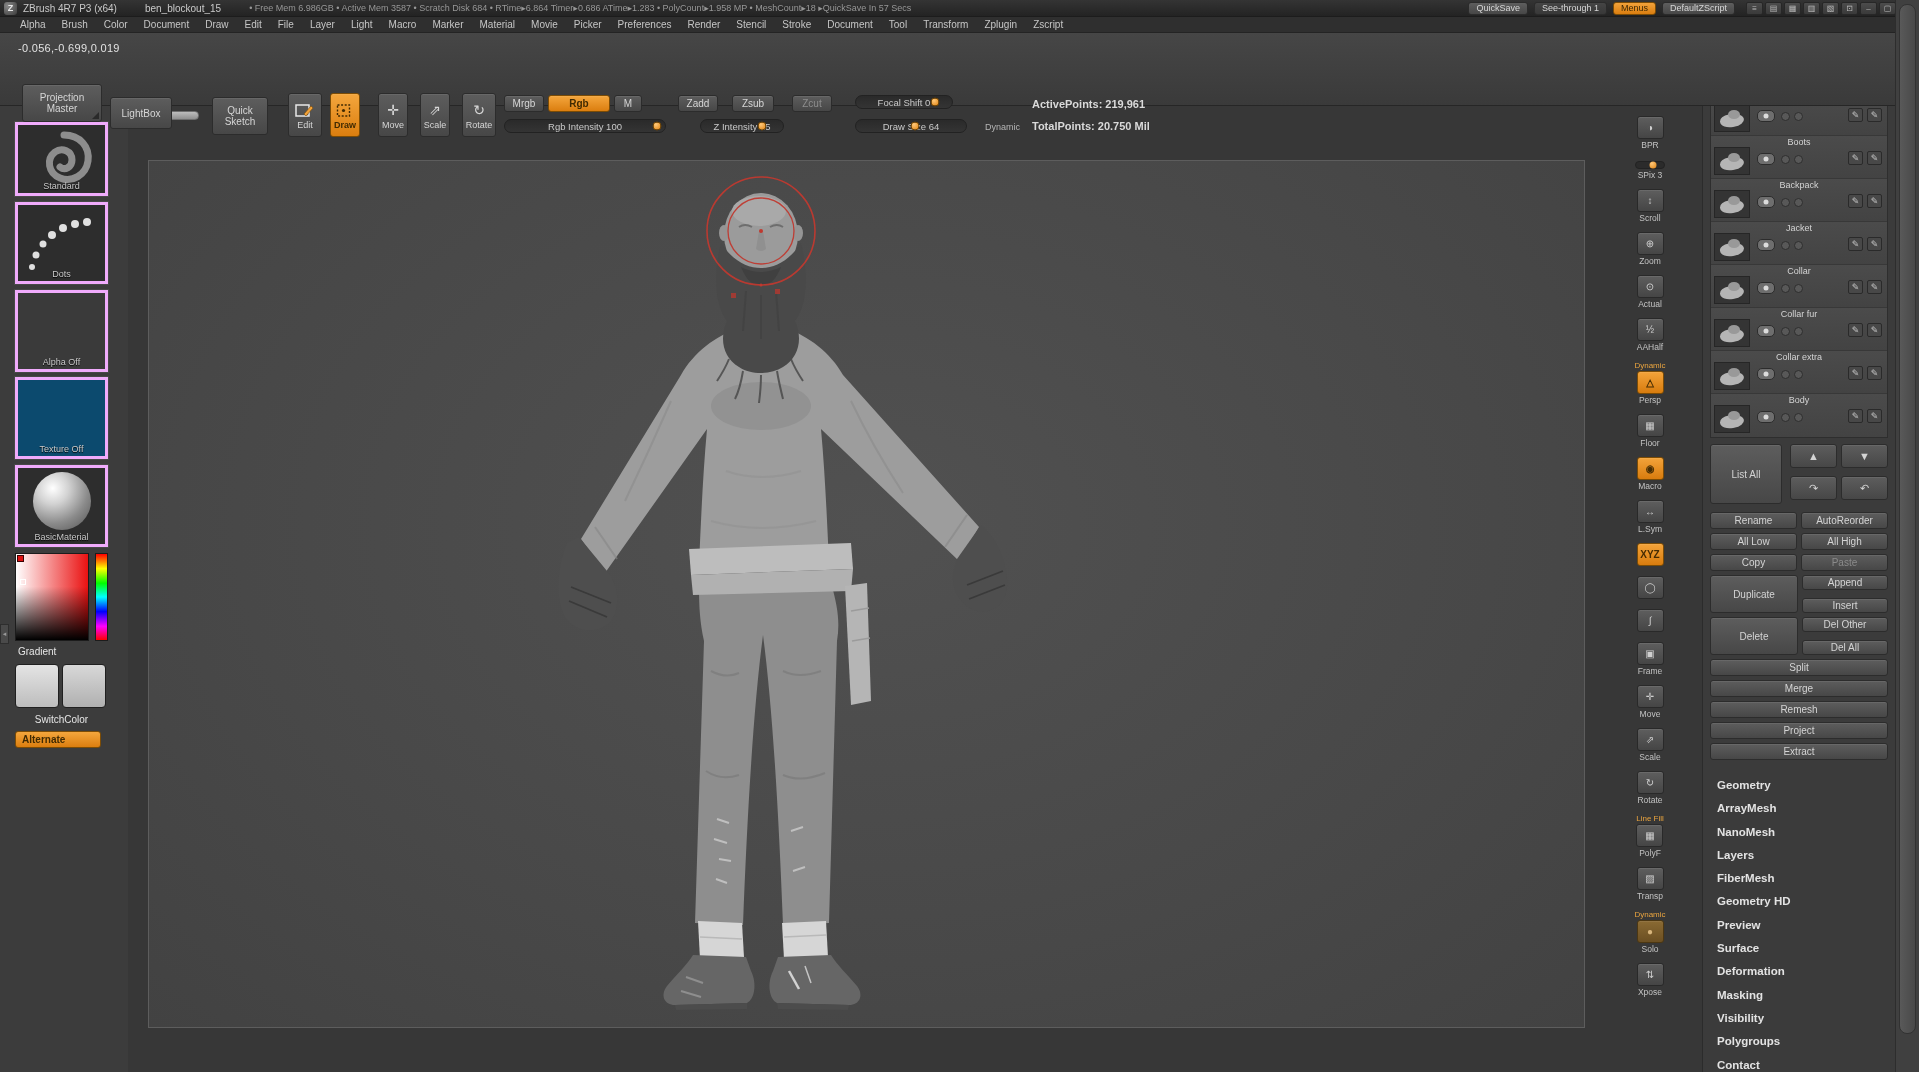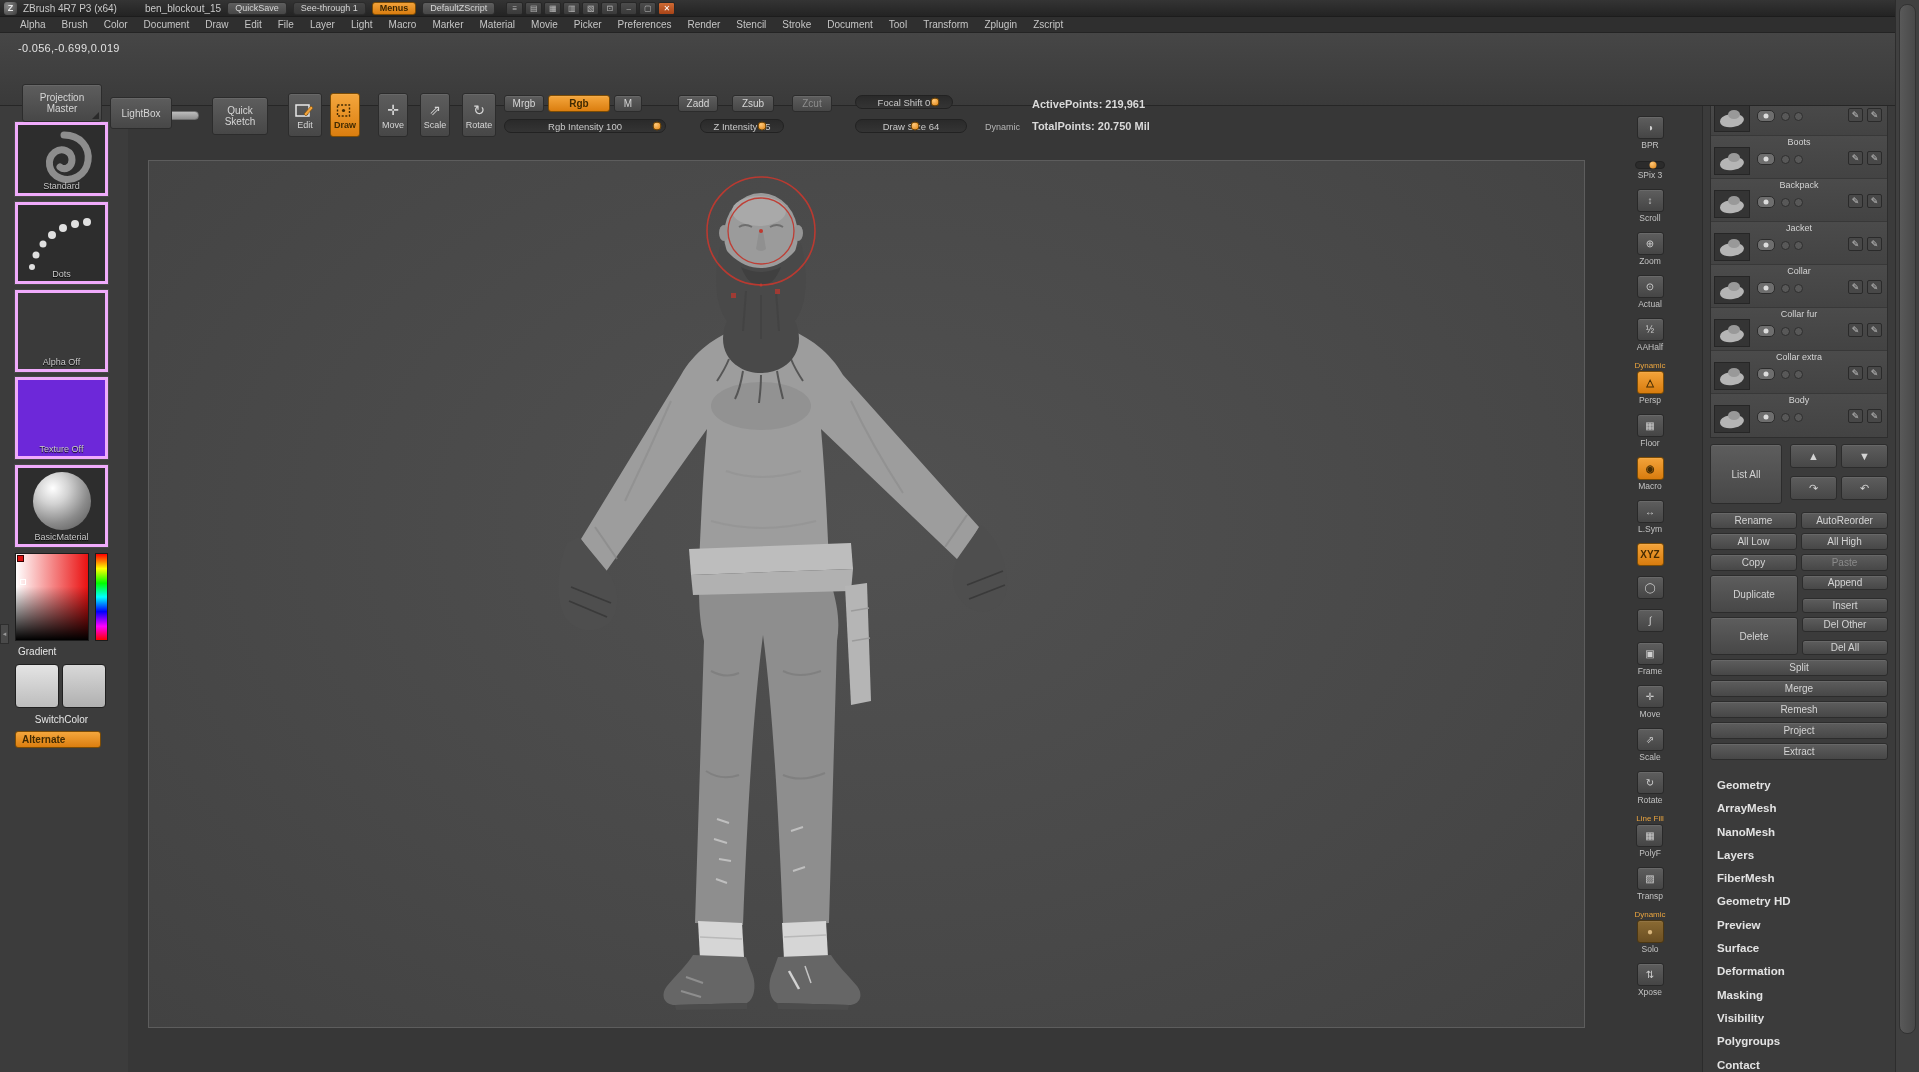--- a/index.html
+++ b/index.html
@@ -8,21 +8,21 @@
 .app{position:absolute;inset:0;width:1919px;height:1072px}
 
 
 .titlebar{position:absolute;left:0;top:0;width:100%;height:17px;background:linear-gradient(#343434,#232323);display:flex;align-items:center;padding:0 4px;gap:6px;z-index:40;border-bottom:1px solid #1c1c1c}
 .zlogo{width:13px;height:13px;border-radius:3px;background:radial-gradient(circle at 30% 30%,#8a8a8a,#3a3a3a);color:#e8e8e8;font-size:9px;font-weight:bold;display:flex;align-items:center;justify-content:center;flex:0 0 auto}
 .tb-text{font-size:10px;color:#c9c9c9;white-space:nowrap}
 .tb-doc{margin-left:22px}
 .tb-stats{margin-left:22px;color:#979797;font-size:9px;white-space:nowrap;overflow:hidden;flex:1 1 auto;min-width:0}
 .pill{height:13px;padding:0 7px;border-radius:3px;background:linear-gradient(#5e5e5e,#474747);border:1px solid #2b2b2b;color:#d6d6d6;font-size:9px;display:flex;align-items:center;white-space:nowrap;flex:0 0 auto}
 .pill.dark{background:linear-gradient(#454545,#383838)}
-.pill.orange{background:linear-gradient(#f2a23a,#da7e10);color:#3c2703;border-color:#7c4c05;font-weight:bold}
+.pill.orange{background:linear-gradient(#f2a23a,#da7e10);color:#3c2703;border-color:#7c4c05;font-weight:normal}
 .winicons{display:flex;gap:2px;margin-left:5px;flex:0 0 auto}
 .wi{width:17px;height:13px;background:linear-gradient(#4c4c4c,#3a3a3a);border:1px solid #272727;border-radius:2px;color:#bdbdbd;font-size:8px;display:flex;align-items:center;justify-content:center}
 .wi.close{background:linear-gradient(#cf6a33,#a84418);color:#fff}
 
 
 .menubar{position:absolute;left:0;top:17px;width:100%;height:16px;background:#2f2f2f;border-bottom:1px solid #242424;display:flex;align-items:center;padding-left:12px;z-index:39}
 .menu-item{font-size:10px;color:#c6c6c6;padding:0 8px;white-space:nowrap}
 
 
 .toolbar{position:absolute;left:0;top:33px;width:100%;height:73px;background:linear-gradient(#464646,#3a3a3a);border-bottom:1px solid #262626;z-index:38}
@@ -112,20 +112,21 @@
 </style>
 </head>
 <body>
 
 <div class="app">
 
   <div class="titlebar">
     <span class="zlogo">Z</span>
     <span class="tb-text">ZBrush 4R7 P3 (x64)</span>
     <span class="tb-text tb-doc">ben_blockout_15</span>
+    <span class="tb-stats">•  Free Mem 6.986GB    •  Active Mem 3587    •  Scratch Disk 684    •  RTime▸6.864  Timer▸0.686  ATime▸1.283    •  PolyCount▸1.958 MP    •  MeshCount▸18    ▸QuickSave In 57 Secs</span>
     <span class="pill">QuickSave</span>
     <span class="pill dark">See-through  1</span>
     <span class="pill orange">Menus</span>
     <span class="pill">DefaultZScript</span>
     <span class="winicons">
 
     <span class="wi">≡</span>
         <span class="wi">▤</span>
         <span class="wi">▦</span>
         <span class="wi">▥</span>
@@ -263,21 +264,21 @@
         <circle cx="34" cy="30" r="4" fill="#e0e0e0"></circle>
         <circle cx="45" cy="23" r="4" fill="#e0e0e0"></circle>
         <circle cx="57" cy="19" r="4" fill="#e0e0e0"></circle>
         <circle cx="69" cy="17" r="4" fill="#e0e0e0"></circle>
     </svg>
     <span class="lp-label">Dots</span>
   </div>
   <div class="lp-thumb" style="top:290px;height:82px;background:#3a3a3a">
     <span class="lp-label">Alpha  Off</span>
   </div>
-  <div class="lp-thumb" style="top:377px;height:82px;background:#6d28d9">
+  <div class="lp-thumb" style="top:377px;height:82px;background:#0c4a6e">
     <span class="lp-label">Texture  Off</span>
   </div>
   <div class="lp-thumb" style="top:465px;height:82px">
     <span class="sphere"></span>
     <span class="lp-label">BasicMaterial</span>
   </div>
   <div class="lp-thumb" style="top:553px;height:89px;background:none;border:none;box-shadow:none">
     <span class="picker-sq"></span>
     <span class="picker-hue"></span>
     <span class="picker-current"></span>

